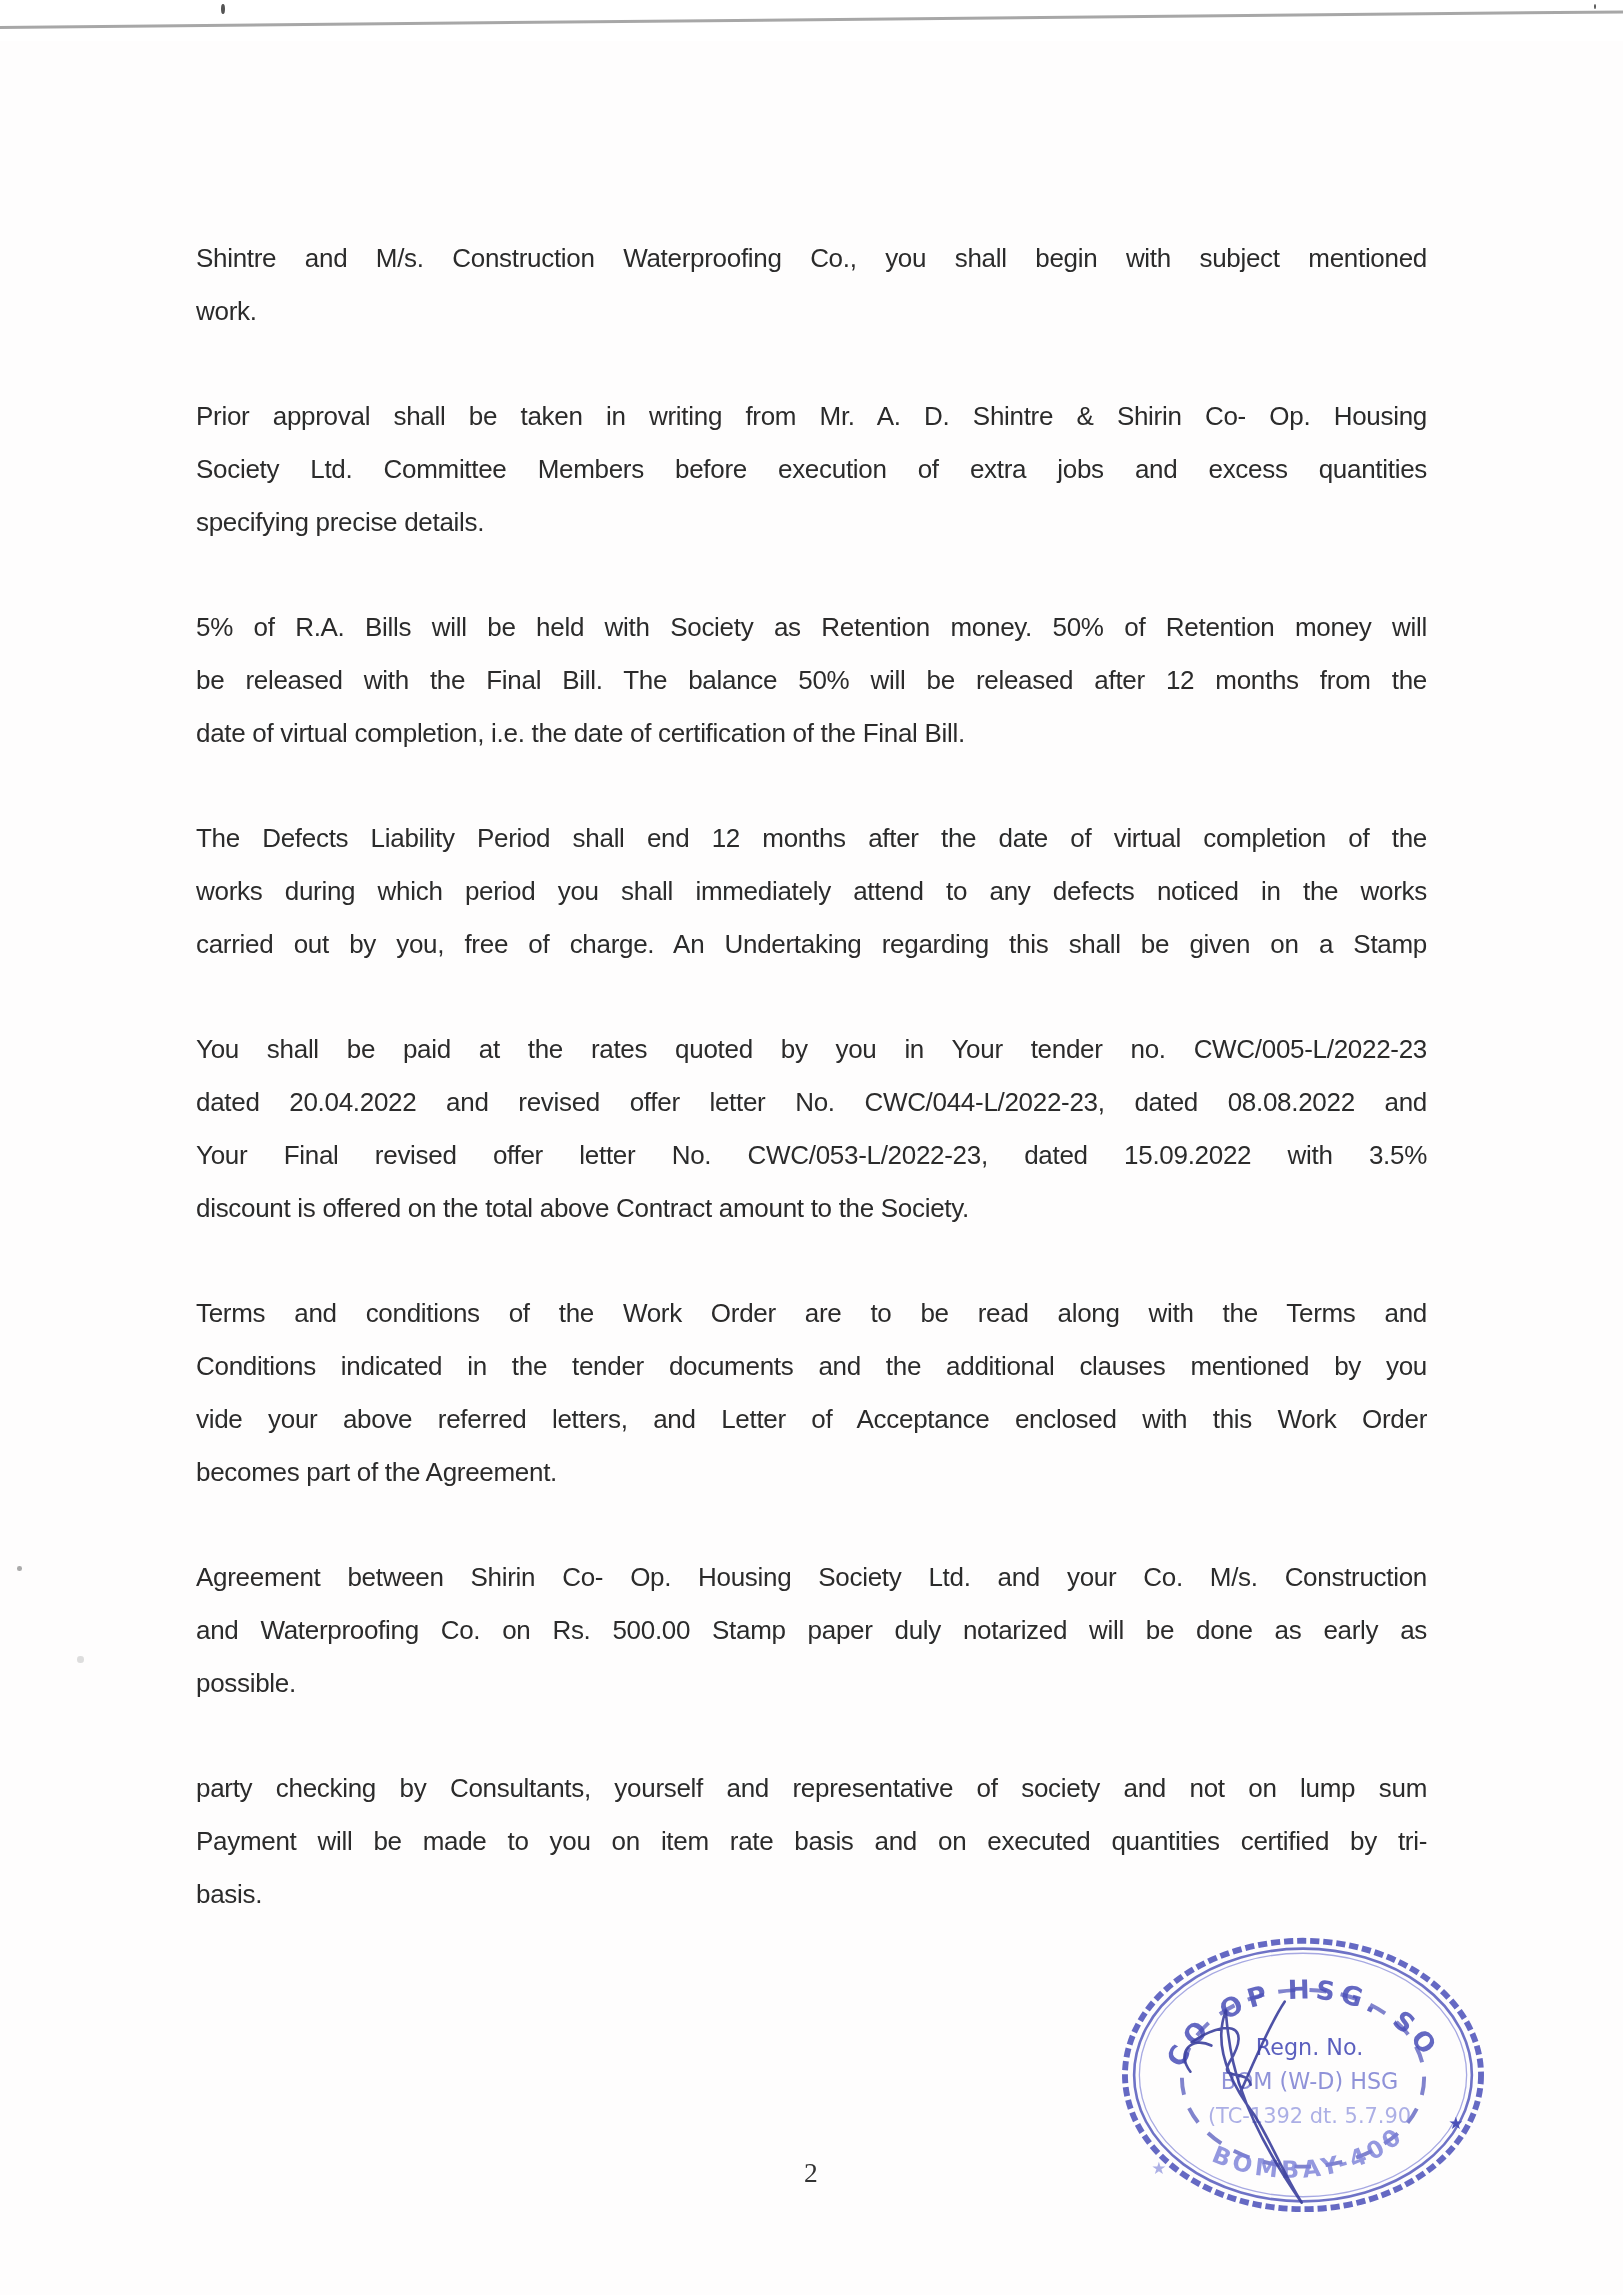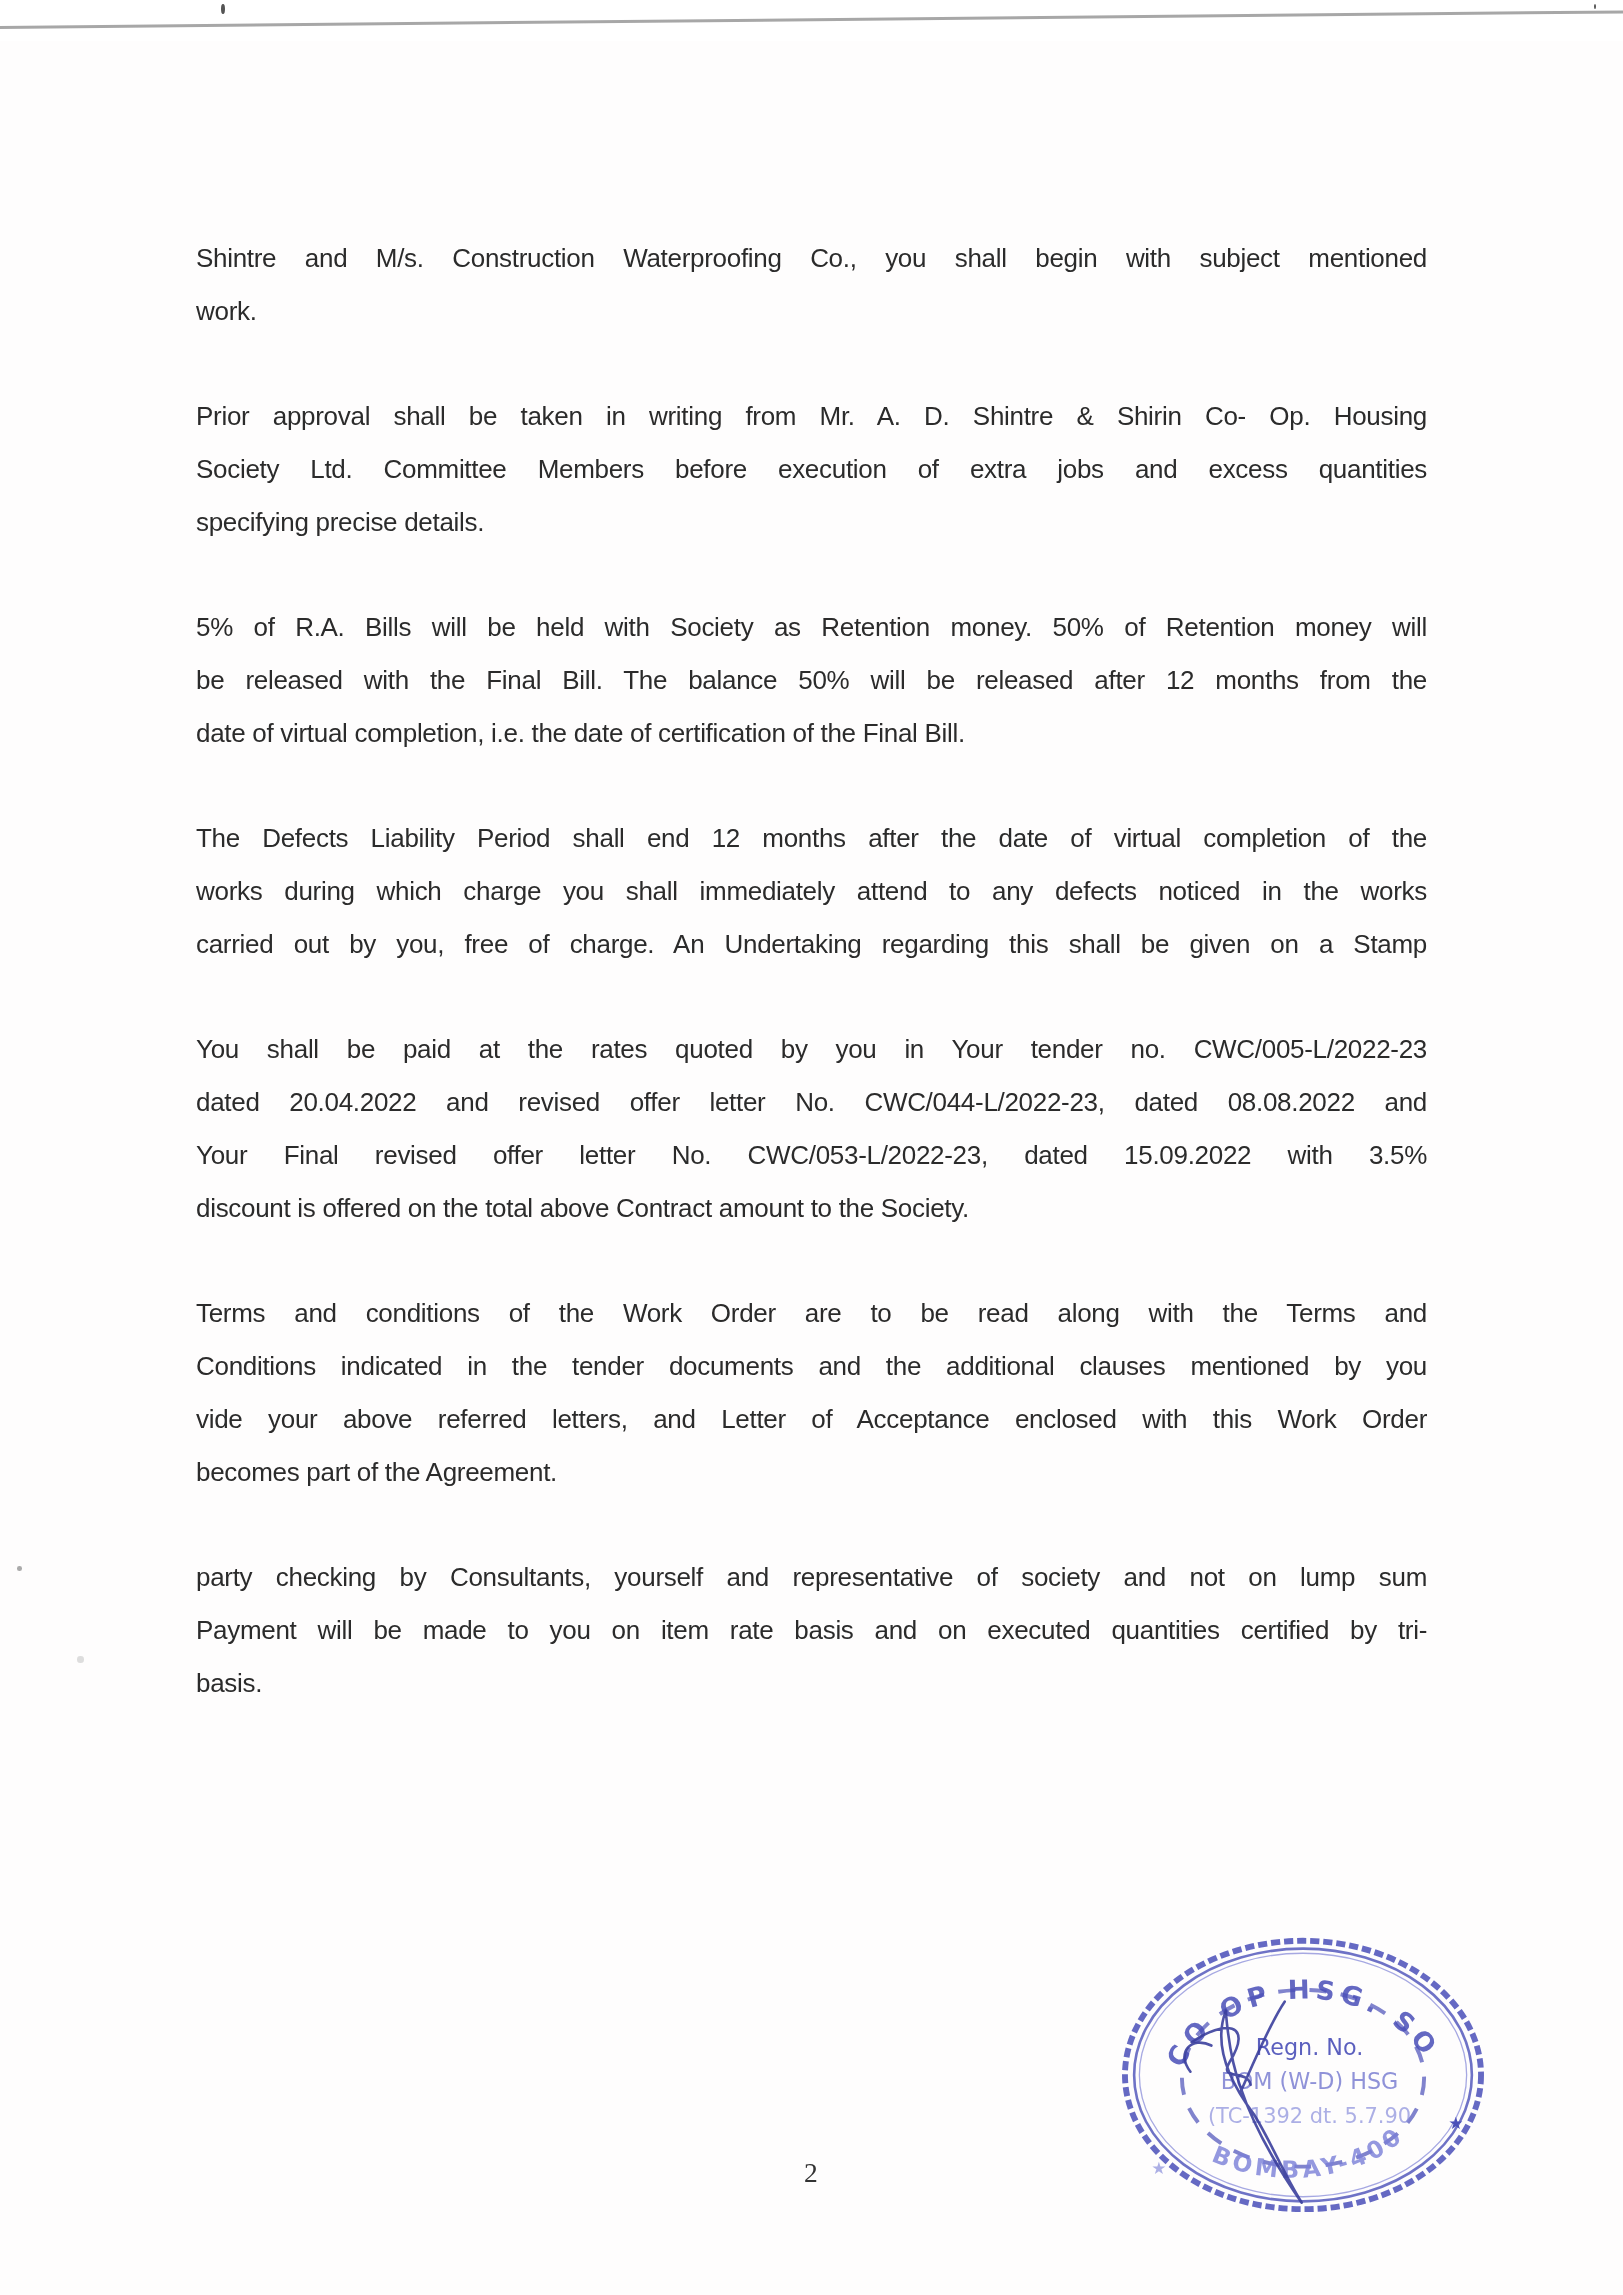--- a/index.html
+++ b/index.html
@@ -97,34 +97,39 @@
     <span class="ln">Society Ltd. Committee Members before execution of extra jobs and excess quantities</span>
     <span class="ln last">specifying precise details.</span>
   </p>
   <p class="para">
     <span class="ln">5% of R.A. Bills will be held with Society as Retention money. 50% of Retention money will</span>
     <span class="ln">be released with the Final Bill. The balance 50% will be released after 12 months from the</span>
     <span class="ln last">date of virtual completion, i.e. the date of certification of the Final Bill.</span>
   </p>
   <p class="para">
     <span class="ln">The Defects Liability Period shall end 12 months after the date of virtual completion of the</span>
-    <span class="ln">works during which charge you shall immediately attend to any defects noticed in the works</span>
+    <span class="ln">works during which period you shall immediately attend to any defects noticed in the works</span>
     <span class="ln">carried out by you, free of charge. An Undertaking regarding this shall be given on a Stamp</span>
   </p>
   <p class="para">
     <span class="ln">You shall be paid at the rates quoted by you in Your tender no. CWC/005-L/2022-23</span>
     <span class="ln">dated 20.04.2022 and revised offer letter No. CWC/044-L/2022-23, dated 08.08.2022 and</span>
     <span class="ln">Your Final revised offer letter No. CWC/053-L/2022-23, dated 15.09.2022 with 3.5%</span>
     <span class="ln last">discount is offered on the total above Contract amount to the Society.</span>
   </p>
   <p class="para">
     <span class="ln">Terms and conditions of the Work Order are to be read along with the Terms and</span>
     <span class="ln">Conditions indicated in the tender documents and the additional clauses mentioned by you</span>
     <span class="ln">vide your above referred letters, and Letter of Acceptance enclosed with this Work Order</span>
     <span class="ln last">becomes part of the Agreement.</span>
+  </p>
+  <p class="para">
+    <span class="ln">Agreement between Shirin Co- Op. Housing Society Ltd. and your Co. M/s. Construction</span>
+    <span class="ln">and Waterproofing Co. on Rs. 500.00 Stamp paper duly notarized will be done as early as</span>
+    <span class="ln last">possible.</span>
   </p>
   <p class="para">
     <span class="ln">party checking by Consultants, yourself and representative of society and not on lump sum</span>
     <span class="ln">Payment will be made to you on item rate basis and on executed quantities certified by tri-</span>
     <span class="ln last">basis.</span>
   </p>
 </main>
 
 <div class="stamp">
   <svg width="380" height="288" viewBox="0 0 580 440">

